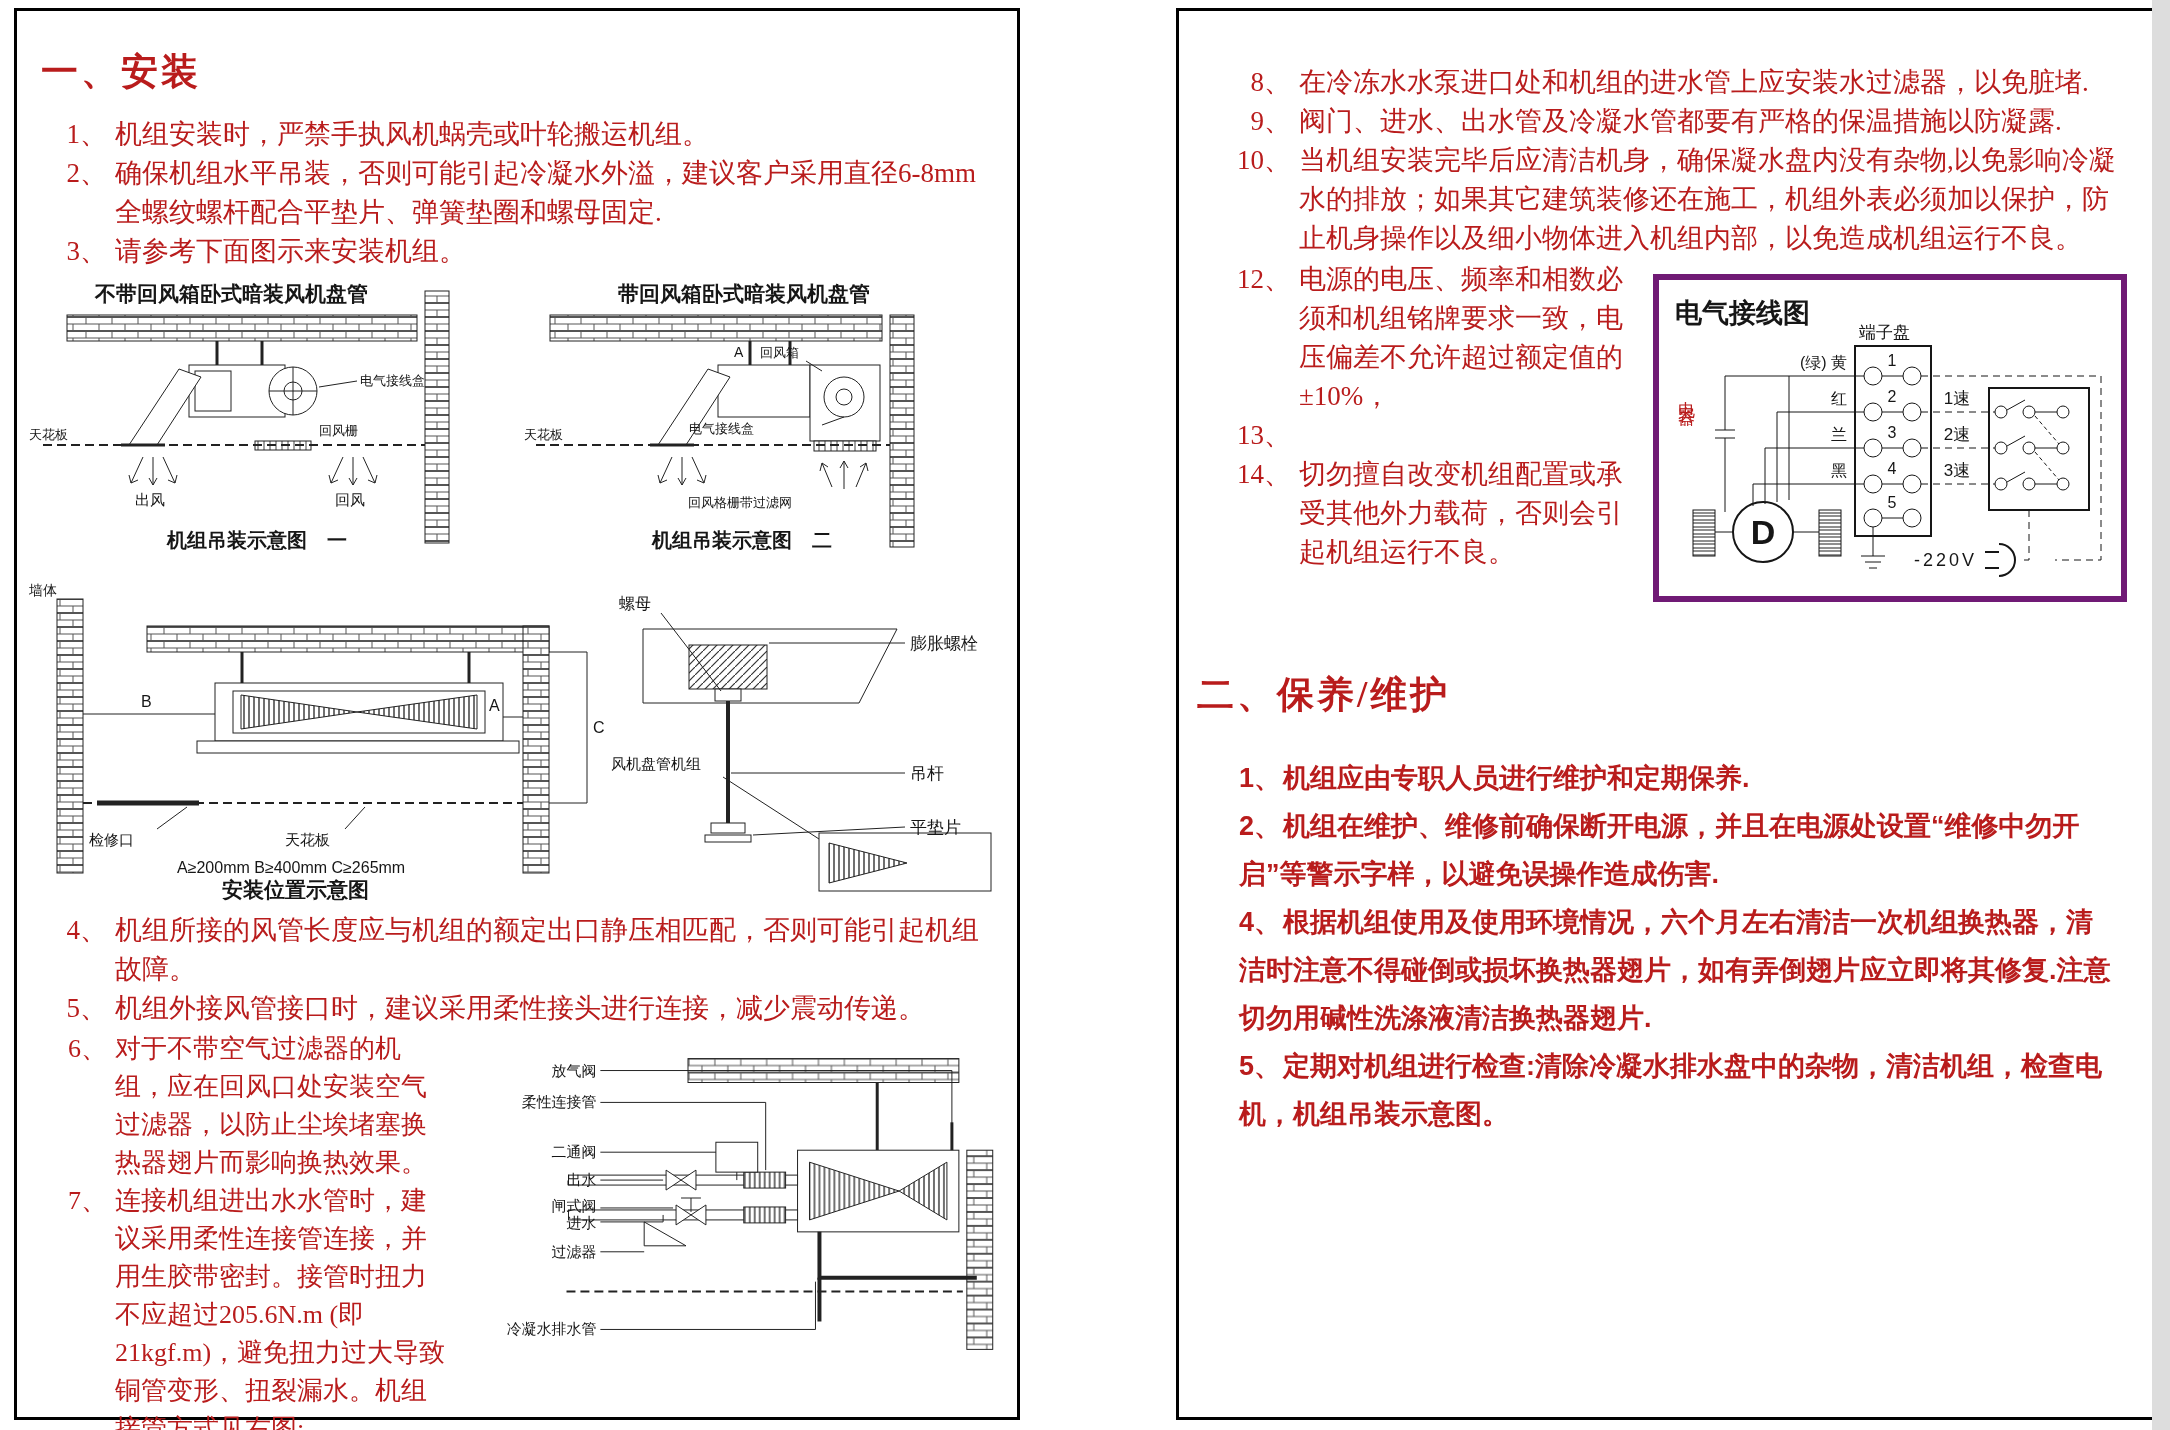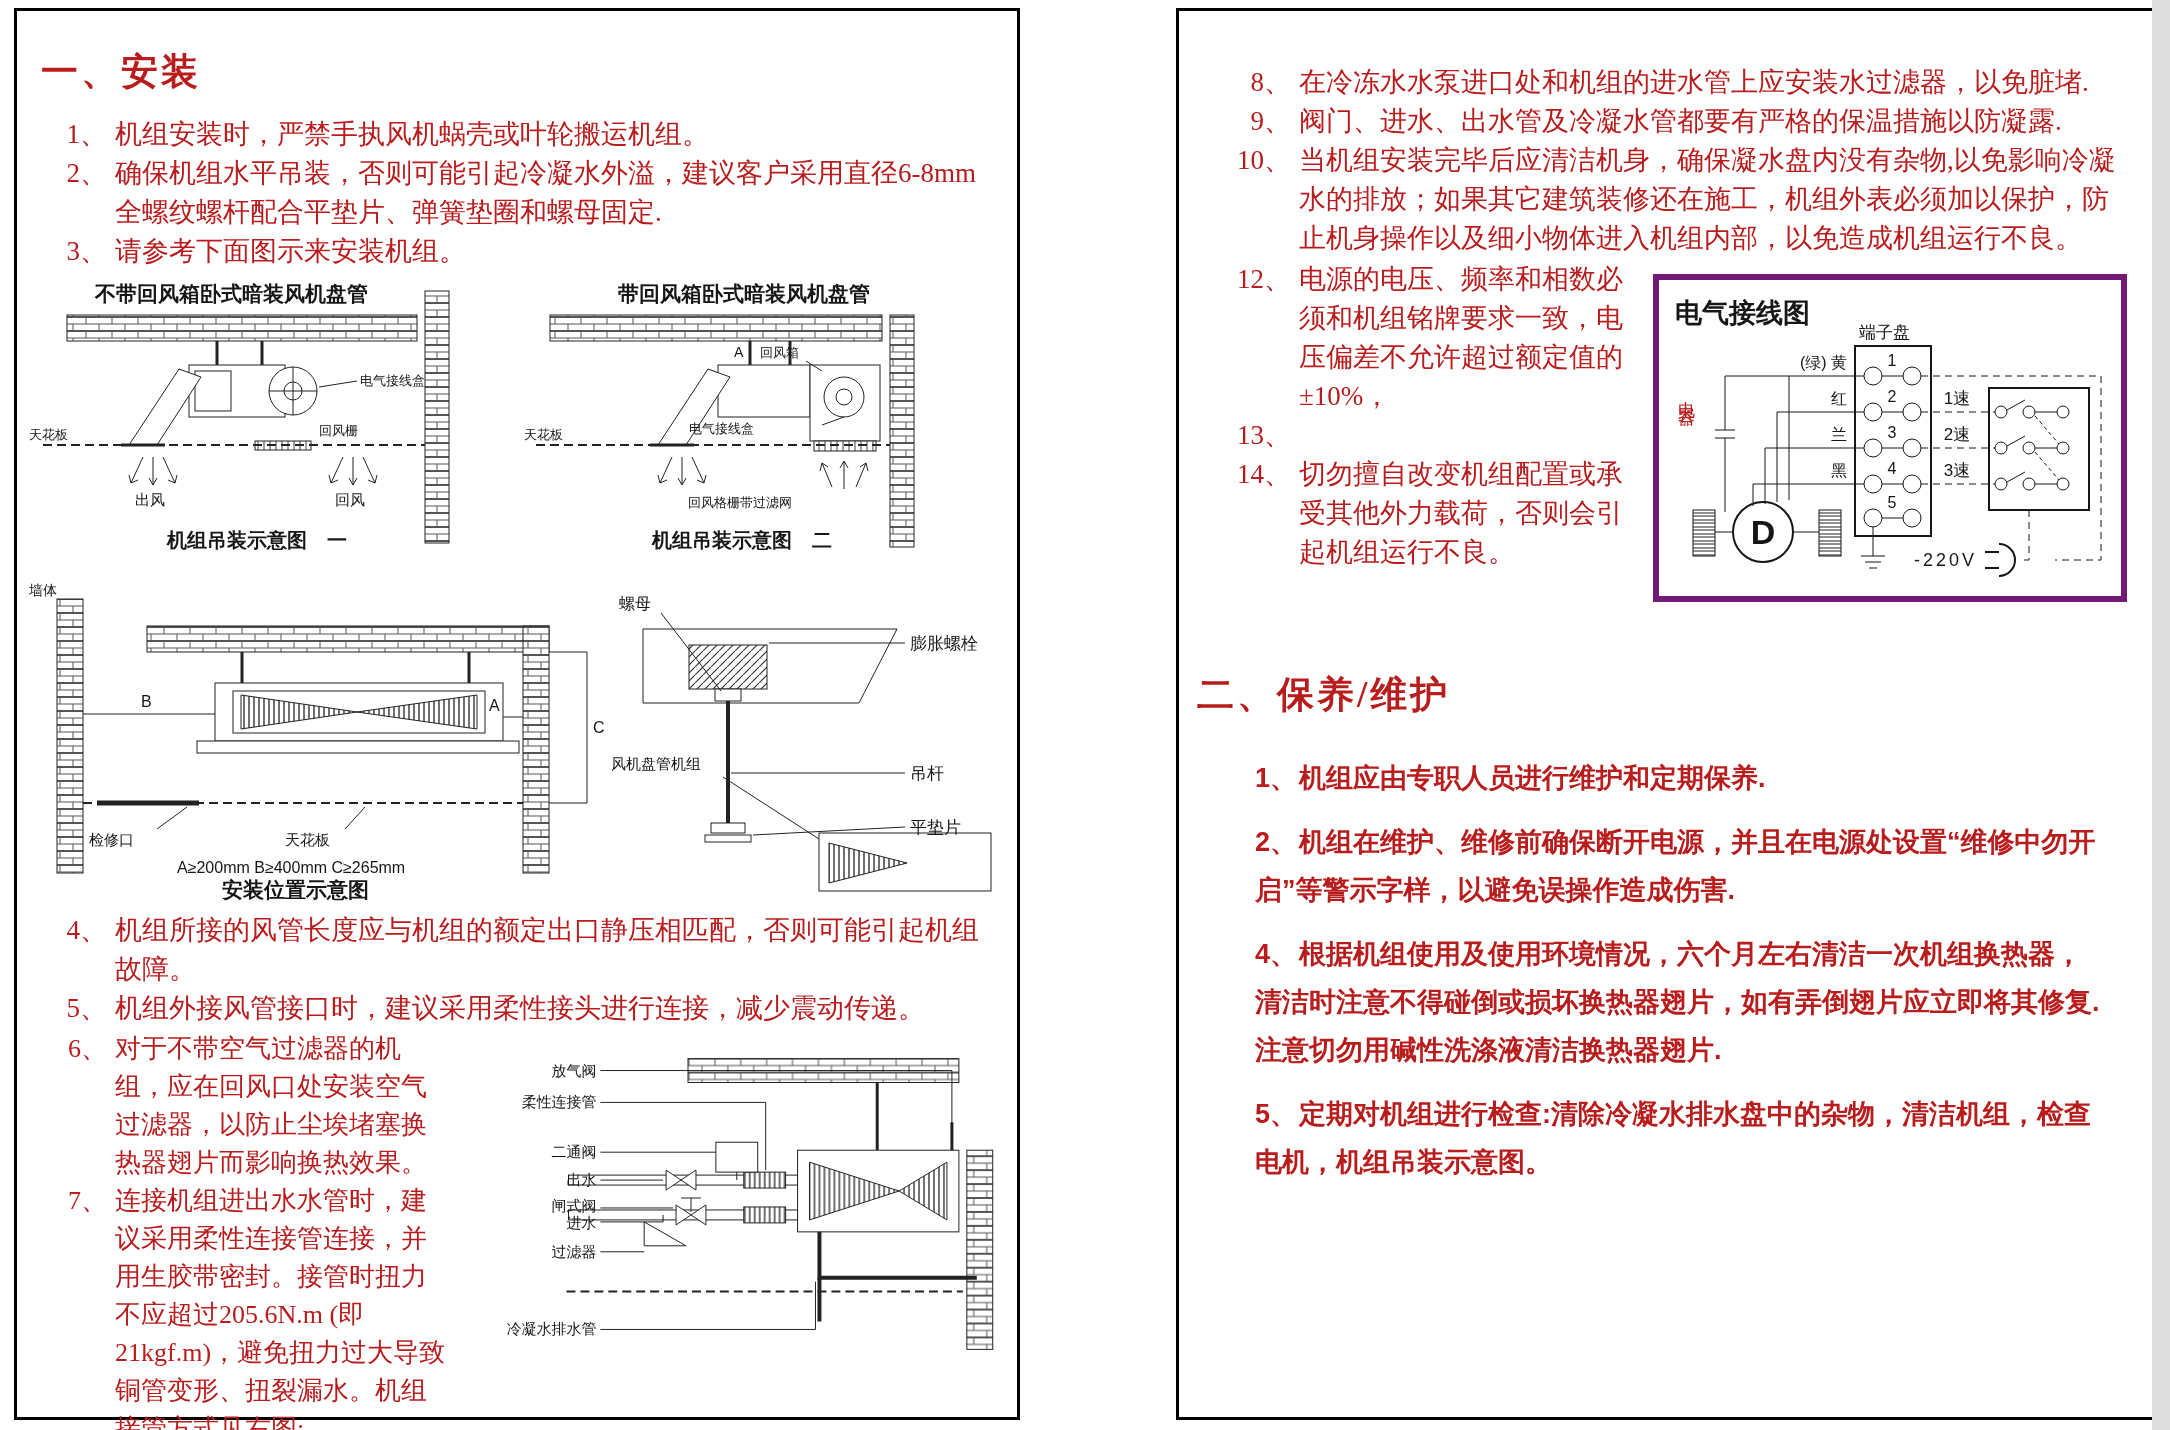--- a/index.html
+++ b/index.html
@@ -23,21 +23,21 @@
   .row3 .item{font-size:26px;line-height:38px;}
   .rp-items{margin:52px 28px 0 42px;}
   .flow{margin:2px 28px 0 42px;}
   .wiring-wrap{float:right;width:462px;border:6px solid #701a75;margin:14px 4px 10px 16px;
                position:relative;background:#fff;}
   .cap-label{position:absolute;left:16px;top:108px;writing-mode:vertical-rl;text-orientation:upright;
              font-size:17px;letter-spacing:4px;}
   .clear{clear:both;}
   .sec2-title{font-weight:bold;font-size:37px;letter-spacing:3px;margin:58px 0 0 18px;font-family:Liberation Serif, serif;}
   .maint{margin:34px 40px 0 60px;font-weight:bold;font-size:27px;}
-  .mitem{line-height:48px;margin:16px;}
+  .mitem{line-height:48px;margin:0;}
   .mitem .num{padding-right:2px;}
 </style>
 </head>
 <body>
 
 <div class="canvas">
 
   <div class="page page-left">
     <div class="sec-title">一、安装</div>
 

